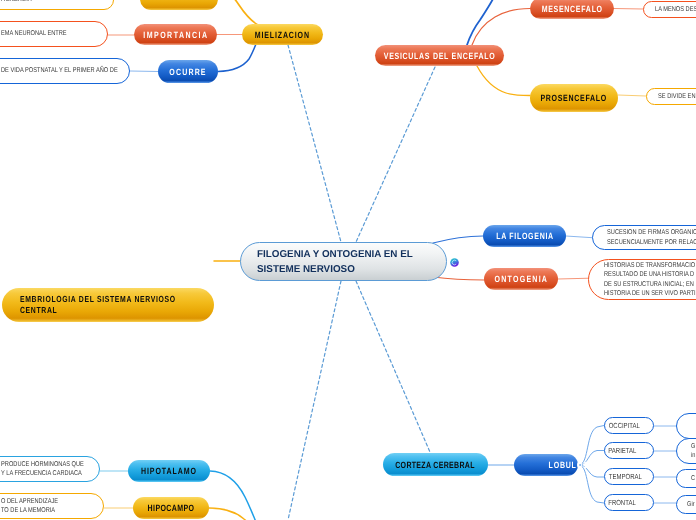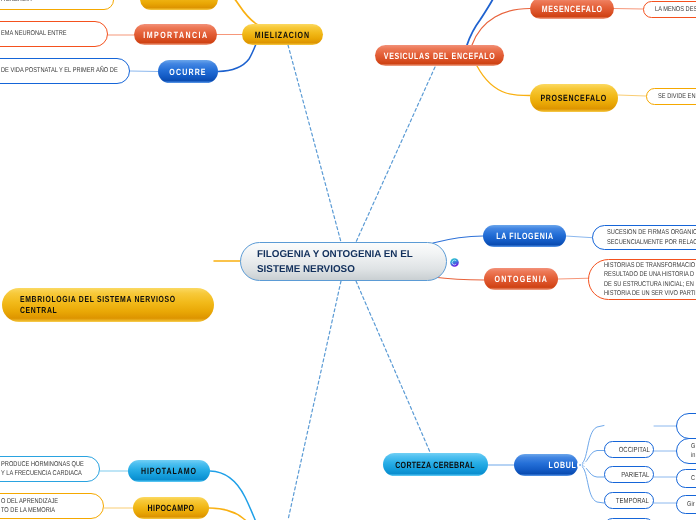--- a/index.html
+++ b/index.html
@@ -22,21 +22,21 @@
           color:#ffffff;}
   .n-cyan{background:linear-gradient(180deg,#72d0f5 0%,#4fc0f0 16%,#2aafe7 42%,#149ddb 70%,#0a8ecf 89%,#45bcee 97%,#7fd4f6 100%);
           color:#0d0d0d;}
   .n-center{background:linear-gradient(180deg,#fbfcfc 0%,#f1f3f4 30%,#dfe3e5 70%,#c9cfd2 100%);
           border:1.6px solid #5b9bd5;color:#12305c;}
   .n-center span{transform:scaleX(.985);transform-origin:left center;}
   .leaf{position:absolute;box-sizing:border-box;background:#fff;display:flex;
         flex-direction:column;justify-content:center;white-space:nowrap;
         color:#3b3b3b;border-radius:999px;z-index:5;font-size:7px;}
   .leaf span{line-height:1.32;display:block;transform:scaleX(.81);transform-origin:left center;}
-  .lf-c{align-items:flex-end;margin-top:24px;}
+  .lf-c{align-items:flex-start;}
   .lf-c span{transform-origin:center center;}
 </style>
 </head>
 <body>
 
 <div id="stage">
  <svg id="links" viewBox="0 0 696 520">
   <g fill="none" stroke-linecap="round">
 
    <path d="M115,-2 C127,-4 134,-8 141,-12" stroke="#f9b93a" stroke-width="1.1"></path>

